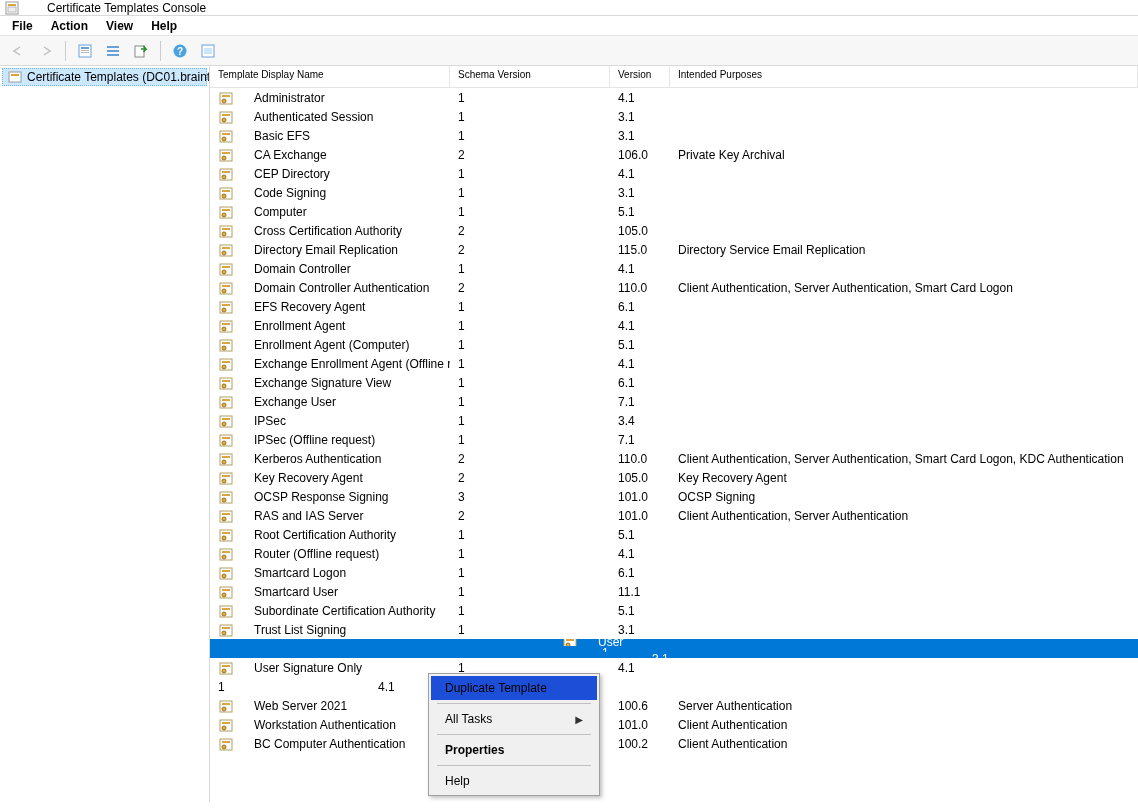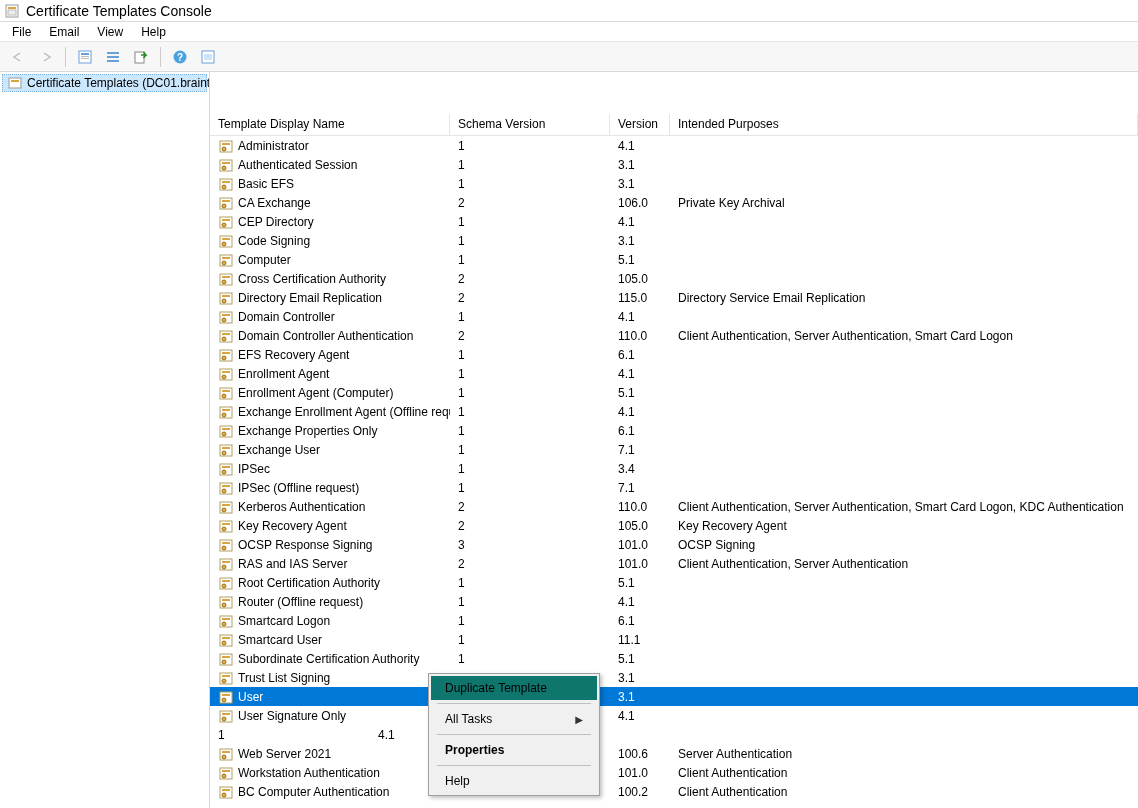--- a/index.html
+++ b/index.html
@@ -10,33 +10,35 @@
     background: #fff;
     color: #000;
     width: 1138px;
     height: 808px;
     overflow: hidden;
     position: relative;
   }
   .titlebar {
     display:flex;
     align-items:center;
-    height:22px;
+    height:16px;
     border-bottom:1px solid #d9d9d9;
     padding:0 4px;
-    font-size:14px;
+    font-size:12px;
+    gap:21px;
   }
   .titlebar .icn { width:16px; height:16px; display:inline-flex; align-items:center; justify-content:center; margin-right:6px;}
   .menubar {
     display:flex;
     align-items:center;
     height:20px;
     padding:0 4px;
     gap:2px;
     border-bottom:1px solid #e5e5e5;
+    font-weight:bold;
   }
   .menubar .mitem { padding:1px 8px; cursor:default; }
   .toolbar {
     display:flex;
     align-items:center;
     height:30px;
     padding:0 6px;
     gap:4px;
     border-bottom:1px solid #d9d9d9;
     background:#f7f7f7;
@@ -66,65 +68,64 @@
   }
   .list {
     flex:1;
     position:relative;
     overflow:hidden;
   }
   .list-header {
     display:flex;
     height:22px;
     border-bottom:1px solid #e5e5e5;
-    font-size:12px;
+    font-size:10px;
     color:#000;
     user-select:none;
-    margin-top:42px;
   }
   .list-header .col {
     padding:3px 8px;
     border-right:1px solid #e5e5e5;
     white-space:nowrap;
     overflow:hidden;
   }
   .col-name { width:240px; }
   .col-schema { width:160px; }
   .col-version { width:60px; text-align:left;}
   .col-purpose { flex:1; }
   .rows { }
   .row {
     display:flex;
     height:19px;
     align-items:center;
     padding:0;
   }
   .row .cell { padding:0 8px; white-space:nowrap; overflow:hidden; text-overflow:ellipsis; }
-  .row .c1 { width:240px; display:flex; align-items:center; gap:4px; }
+  .row .c1 { width:240px; display:flex; align-items:center; gap:20px; }
   .row .c2 { width:160px; }
   .row .c3 { width:60px; }
   .row .c4 { flex:1; }
-  .row.selected { background:#0078d7; color:#fff; }
+  .row.selected { background:#0078d7; color:#fff;flex-direction:column; }
   .template-icon { width:16px; height:16px; flex-shrink:0; display:inline-flex; align-items:center; justify-content:center;}
   .ctxmenu {
     position:absolute;
     left:428px; top:673px;
     width:172px;
     background:#f0f0f0;
     border:1px solid #a0a0a0;
     box-shadow:2px 2px 4px rgba(0,0,0,0.25);
     padding:2px;
     font-size:12px;
   }
   .ctxmenu .mi {
     padding:5px 14px;
     display:flex; align-items:center; justify-content:space-between;
     cursor:default;
   }
-  .ctxmenu .mi.highlight { background:#0f766e; }
+  .ctxmenu .mi.highlight { background:#1d4ed8; }
   .ctxmenu .mi.bold { font-weight:bold; }
   .ctxmenu .divider { height:1px; background:#c0c0c0; margin:3px 6px; }
   .arrow { font-size:10px; color:#333; }
   svg { display:block; }
 </style>
 </head>
 <body>
 
 <div class="titlebar">
   <span class="icn">
@@ -132,21 +133,21 @@
         <rect x="1" y="1" width="12" height="12" fill="#fff" stroke="#999"></rect>
         <rect x="3" y="3" width="8" height="2" fill="#d9a441"></rect>
         <rect x="3" y="6" width="8" height="5" fill="#eee" stroke="#bbb"></rect>
       </svg>
   </span>
   <span>Certificate Templates Console</span>
 </div>
 
 <div class="menubar">
   <div class="mitem">File</div>
-  <div class="mitem">Email</div>
+  <div class="mitem">Action</div>
   <div class="mitem">View</div>
   <div class="mitem">Help</div>
 </div>
 
 <div class="toolbar">
   <button class="disabled">
     <svg width="14" height="14">
         <path d="M9 3 L3 7 L9 11" fill="none" stroke="#555" stroke-width="1.5"></path>
       </svg>
   </button>
@@ -441,21 +442,21 @@
         </div>
         <div class="row">
           <div class="cell c1">
             <span class="template-icon">
               <svg width="14" height="14">
                 <rect x="1" y="2" width="12" height="11" fill="#fff" stroke="#b0a060"></rect>
                 <rect x="3" y="4" width="8" height="2" fill="#d9a441"></rect>
                 <circle cx="5" cy="10" r="2" fill="#e0b040" stroke="#a07020"></circle>
               </svg>
             </span>
-            <span>Exchange Properties Only</span>
+            <span>Exchange Signature View</span>
           </div>
           <div class="cell c2">1</div>
           <div class="cell c3">6.1</div>
           <div class="cell c4"></div>
         </div>
         <div class="row">
           <div class="cell c1">
             <span class="template-icon">
               <svg width="14" height="14">
                 <rect x="1" y="2" width="12" height="11" fill="#fff" stroke="#b0a060"></rect>

